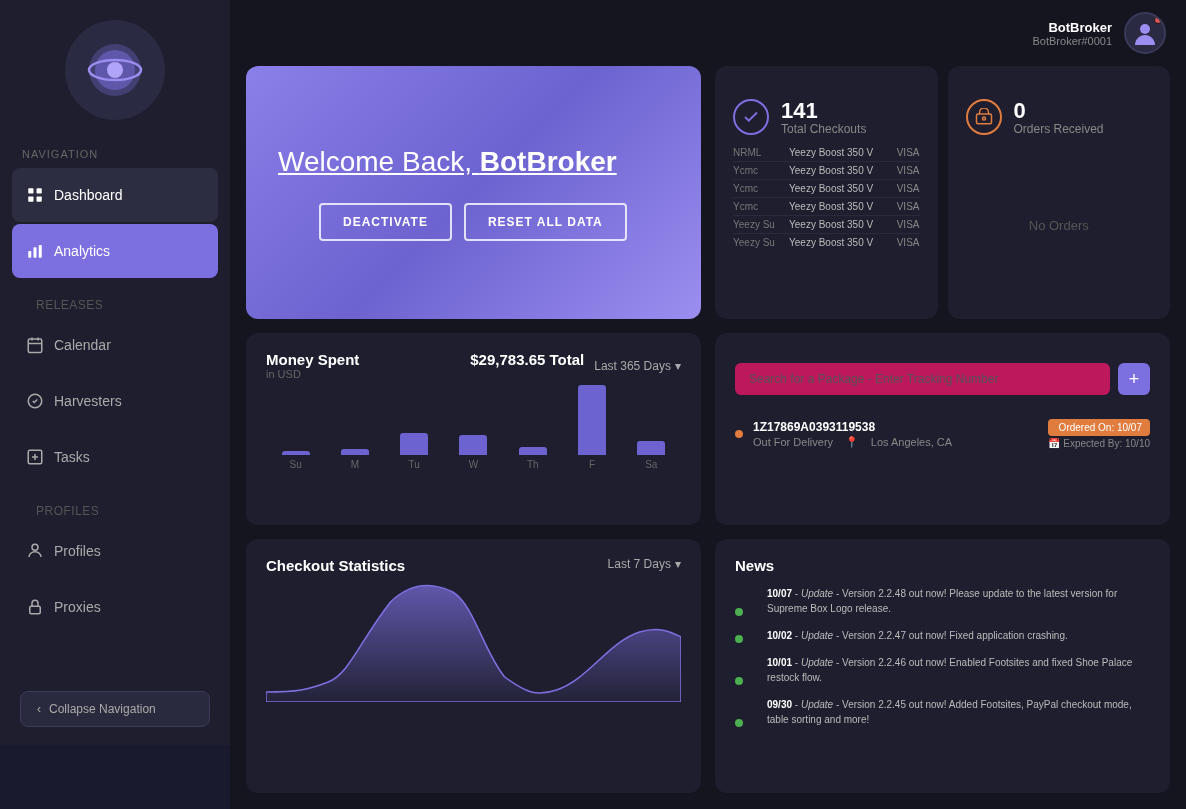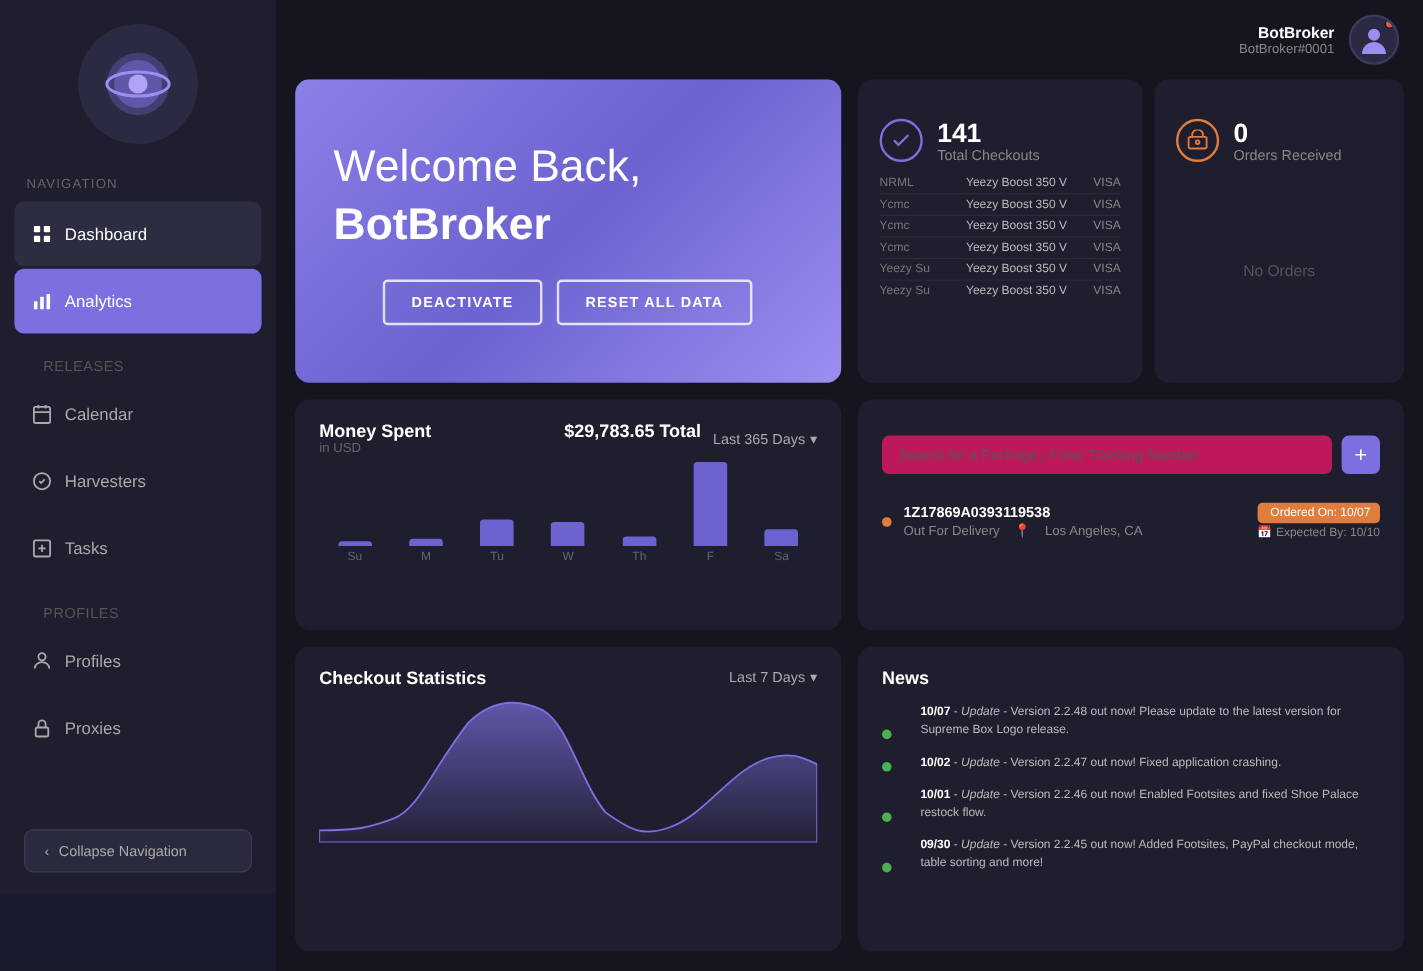--- a/index.html
+++ b/index.html
@@ -168,24 +168,25 @@
     .welcome-card {
       background: linear-gradient(135deg, #8b7fe8 0%, #6c63d0 50%, #9b8ef0 100%);
       border-radius: 12px;
       padding: 30px 32px;
       display: flex;
       flex-direction: column;
       justify-content: center;
       min-height: 180px;
     }
     .welcome-text {
-      font-size: 37px;
+      font-size: 28px;
       font-weight: 400;
       margin-bottom: 22px;
       line-height: 1.3;
+      text-decoration: underline;
     }
     .welcome-text strong { font-weight: 800; }
     .btn-group { display: flex; gap: 12px; padding-left: 41px; }
     .btn-outline {
       border: 2px solid rgba(255,255,255,0.8);
       background: transparent;
       color: #fff;
       font-size: 12px;
       font-weight: 700;
       letter-spacing: 1px;
@@ -231,21 +232,21 @@
       color: #aaa;
       overflow: hidden;
       max-height: 130px;
     }
     .checkout-row {
       display: flex;
       justify-content: space-between;
       align-items: center;
       padding: 3px 0;
       border-bottom: 1px solid #2a2a3a;
-      gap: 22px;
+      gap: 6px;
     }
     .checkout-row:last-child { border-bottom: none; }
     .checkout-store { color: #777; font-size: 10px; width: 50px; }
     .checkout-product { color: #bbb; font-size: 10px; flex: 1; white-space: nowrap; overflow: hidden; text-overflow: ellipsis; }
     .checkout-payment { color: #888; font-size: 10px; }
     .no-orders {
       display: flex;
       align-items: center;
       justify-content: center;
       flex: 1;

